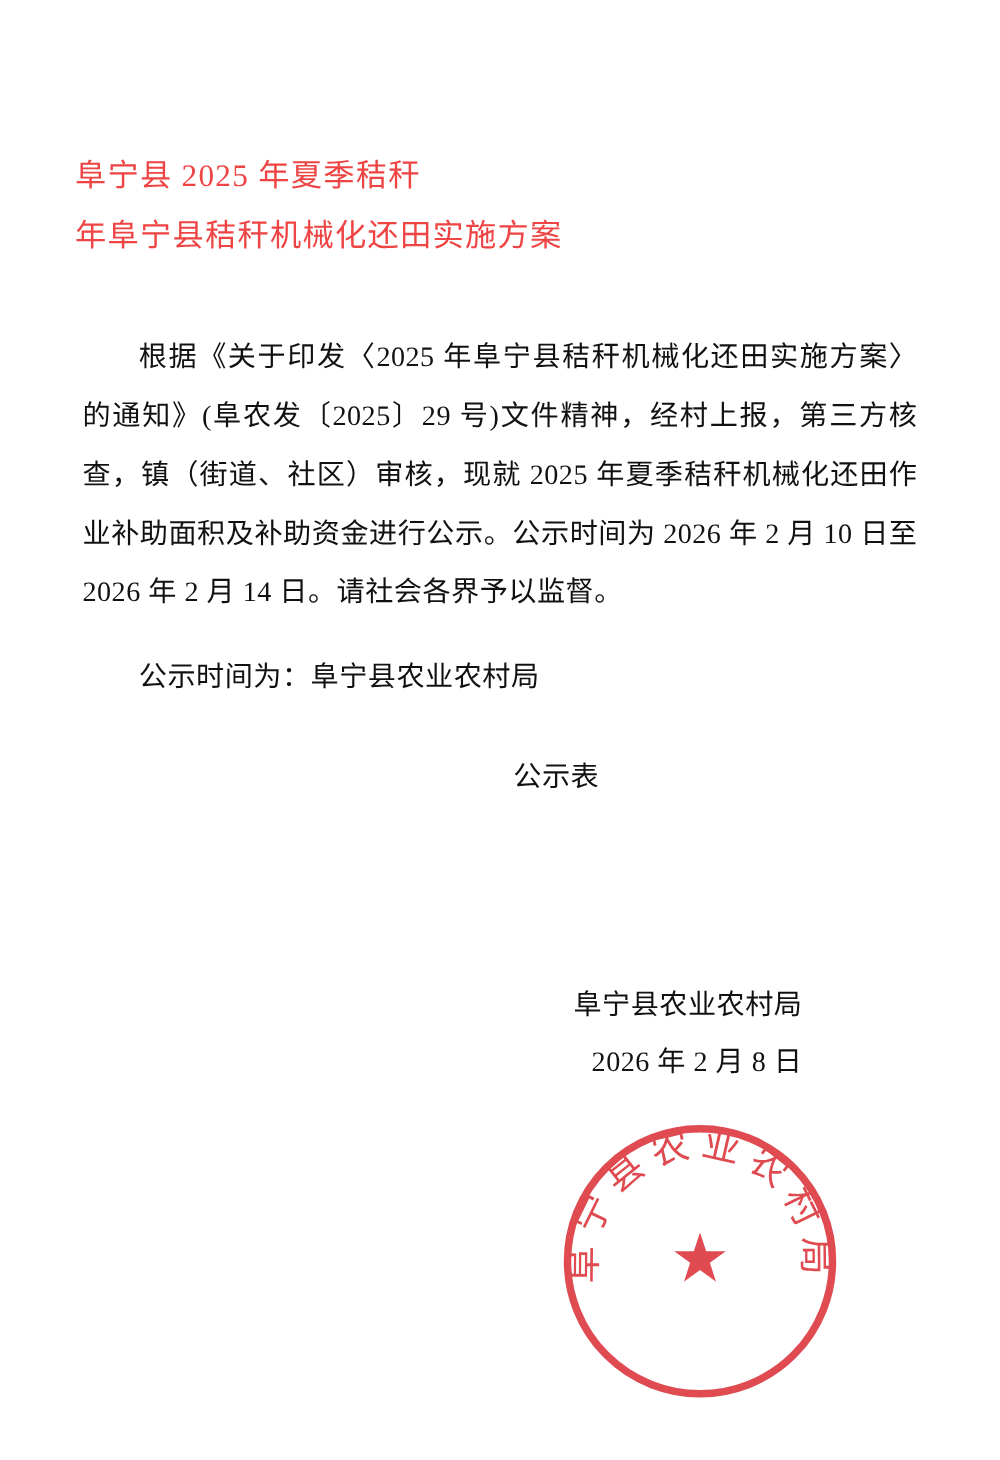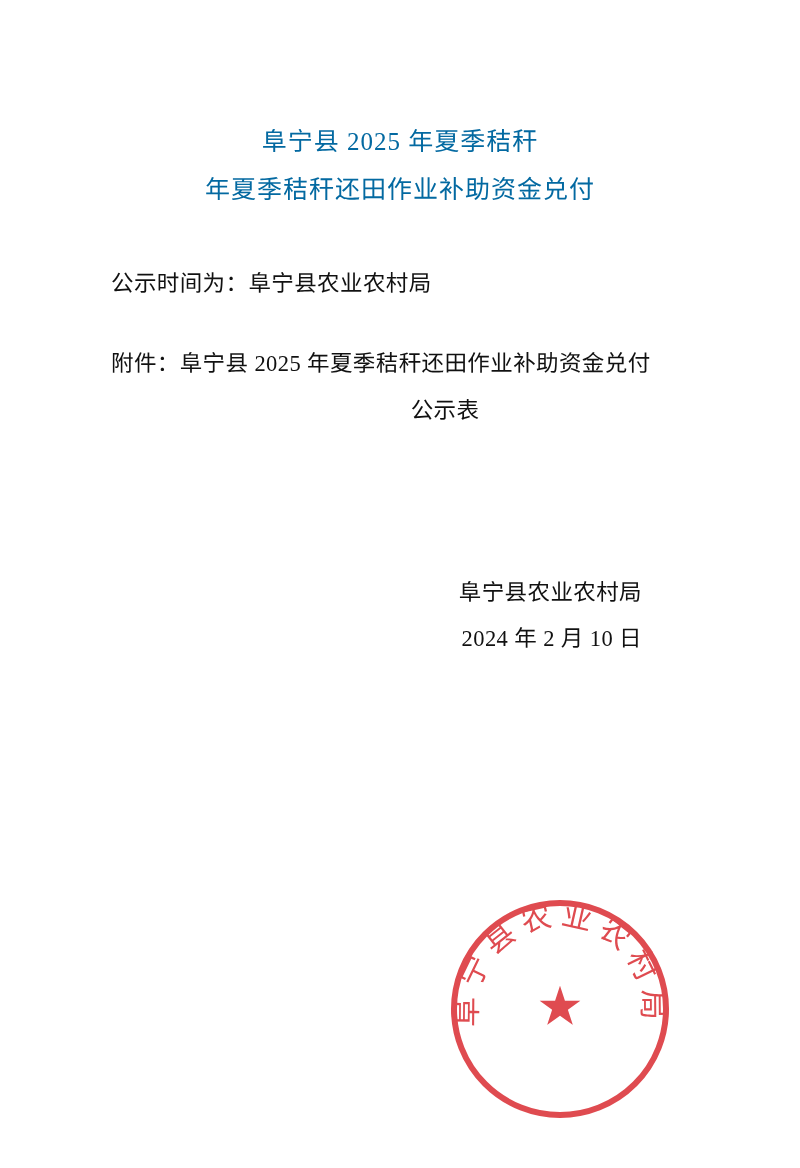--- a/index.html
+++ b/index.html
@@ -20,25 +20,25 @@
     position: relative;
     width: 800px;
     height: 1168px;
     box-sizing: border-box;
     padding: 0 60px;
   }
 
   
   .doc-title {
     margin-top: 118px;
-    text-align: center;
+    text-align: left;
     font-size: 25px;
     line-height: 48px;
     letter-spacing: 1px;
-    color: #0369a1;
+    color: #ef4444;
   }
   .doc-title .line1 {
     display: block;
   }
   .doc-title .line2 {
     display: block;
   }
 
   
   .body-block {
@@ -114,40 +114,40 @@
     fill: #d8242a;
   }
 </style>
 </head>
 <body>
 
 <div class="page">
 
   <div class="doc-title">
     <span class="line1">阜宁县 2025 年夏季秸秆</span>
-    <span class="line2">年夏季秸秆还田作业补助资金兑付</span>
+    <span class="line2">年阜宁县秸秆机械化还田实施方案</span>
   </div>
 
   <div class="body-block">
 
+    <p class="para indent">根据《关于印发〈2025 年阜宁县秸秆机械化还田实施方案〉的通知》(阜农发〔2025〕29 号)文件精神，经村上报，第三方核查，镇（街道、社区）审核，现就 2025 年夏季秸秆机械化还田作业补助面积及补助资金进行公示。公示时间为 2026 年 2 月 10 日至 2026 年 2 月 14 日。请社会各界予以监督。</p>
 
     <div class="contact-block">
       <div class="contact-line">公示时间为：阜宁县农业农村局</div>
     </div>
 
     <div class="attach-block">
-      <div class="attach-line">附件：阜宁县 2025 年夏季秸秆还田作业补助资金兑付</div>
       <div class="attach-line cont">公示表</div>
     </div>
 
   </div>
 
   <div class="signature">
     <div class="sig-line">阜宁县农业农村局</div>
-    <div class="sig-line">2024 年 2 月 10 日</div>
+    <div class="sig-line">2026 年 2 月 8 日</div>
   </div>
 
   <div class="seal">
     <svg width="226" height="226" viewBox="0 0 226 226" xmlns="http://www.w3.org/2000/svg" aria-hidden="true">
       <defs>
         <path id="sealArc" d="M 30,113 A 83,83 0 0 1 196,113"></path>
       </defs>
       <circle cx="113" cy="113" r="106" fill="none" stroke="#d8242a" stroke-width="6"></circle>
       <text class="seal-text" font-size="30" letter-spacing="7">
         <textPath href="#sealArc" startOffset="50%" text-anchor="middle">阜宁县农业农村局</textPath>

